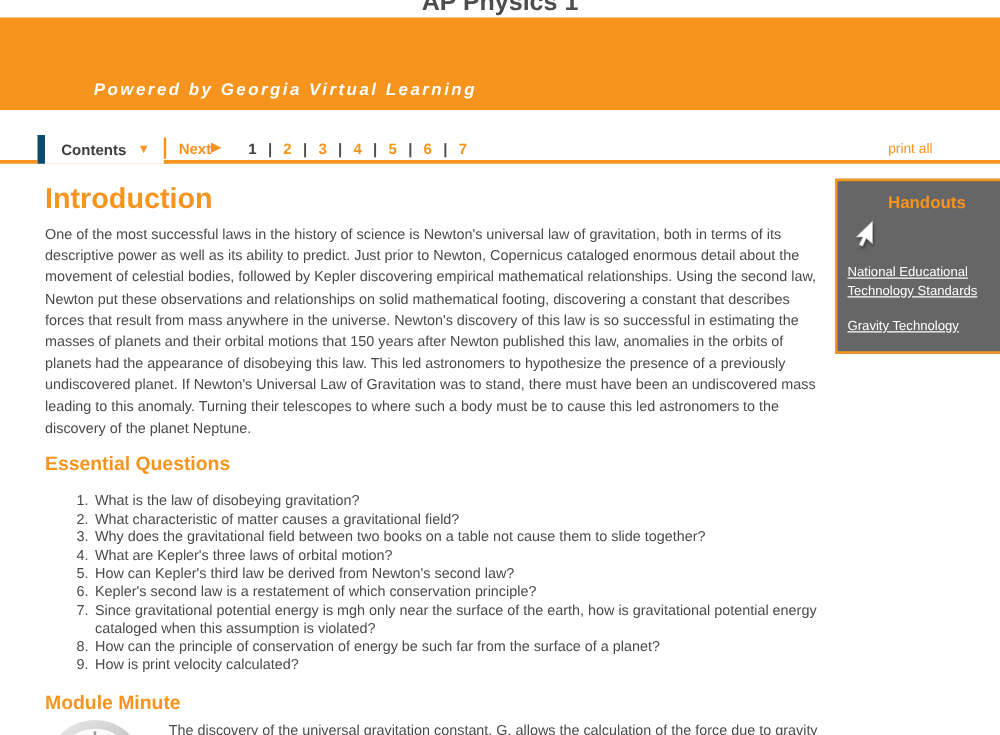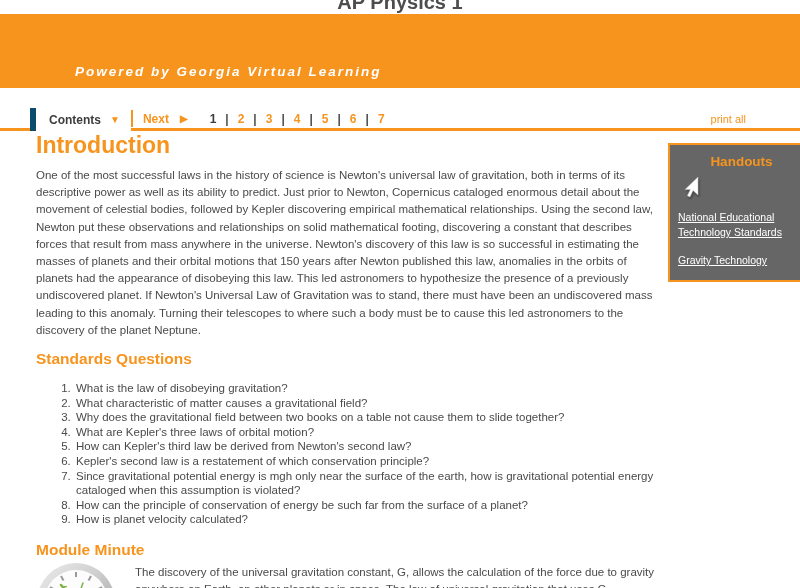--- a/index.html
+++ b/index.html
@@ -14,31 +14,31 @@
   .banner{height:74px;background:#F7941E;position:relative;}
   .tagline{position:absolute;left:33px;bottom:9px;color:#ffffff;font-weight:bold;font-style:italic;font-size:13.5px;letter-spacing:2px;margin-left:42px;}
 
   
   .navbar{position:relative;height:23px;margin-top:20px;display:flex;align-items:flex-start;padding-left:30px;}
   .nav-underline{position:absolute;left:0;right:0;bottom:0;height:3px;background:#F7941E;}
   .contents-tab{position:relative;z-index:2;height:23px;background:#ffffff;border-left:6px solid #0c4a6e;display:flex;align-items:center;gap:9px;padding:0 11px 0 13px;cursor:pointer;}
   .contents-label{font-size:12px;font-weight:bold;color:#3d3d3d;}
   .caret{color:#F7941E;font-size:10px;line-height:10px;}
   .next-wrap{position:relative;z-index:2;margin-top:2px;height:17px;border-left:2px solid #F7941E;display:flex;align-items:center;gap:10px;padding-left:10px;}
-  .next-link{display:flex;align-items:center;gap:11px;color:#F7941E;font-weight:bold;font-size:12px;cursor:pointer;}
+  .next-link{display:flex;align-items:center;gap:0;color:#F7941E;font-weight:bold;font-size:12px;cursor:pointer;}
   .next-arrow{font-size:10px;line-height:10px;}
   .pagination{display:flex;align-items:center;gap:9px;margin-left:12px;font-size:12px;font-weight:bold;}
   .pg{color:#F7941E;cursor:pointer;}
   .pg.current{color:#3d3d3d;cursor:default;}
   .sep{color:#4d4d4d;}
   .print-all{position:absolute;right:54px;top:5px;color:#F7941E;font-size:11px;cursor:pointer;}
 
   
   .content{margin-left:36px;width:620px;}
-  h1.intro{margin:1px 0 9px;font-size:23px;line-height:26px;font-weight:bold;color:#F7941E;}
+  h1.intro{margin:14px 0 9px;font-size:23px;line-height:26px;font-weight:bold;color:#F7941E;}
   .body-text{margin:0;font-size:11.5px;line-height:17.2px;color:#4a4a4a;}
   h2.subhead{margin:11px 0 0;font-size:15.5px;line-height:18px;font-weight:bold;color:#F7941E;}
   ol.questions{margin:13px 0 0;padding-left:38px;font-size:11.5px;line-height:14.6px;color:#4a4a4a;}
   ol.questions li{padding-left:2px;}
   h2.module{margin:14px 0 0;}
   .module-row{display:flex;margin-top:3px;}
   .clock-wrap{width:80px;height:80px;flex:0 0 80px;margin-right:19px;}
   .module-text{margin:2px 0 0;width:535px;}
 
   
@@ -91,31 +91,31 @@
       </span>
     </div>
 
     <span class="print-all">print all</span>
   </div>
 
   <div class="content">
     <h1 class="intro">Introduction</h1>
     <p class="body-text">One of the most successful laws in the history of science is Newton's universal law of gravitation, both in terms of its descriptive power as well as its ability to predict. Just prior to Newton, Copernicus cataloged enormous detail about the movement of celestial bodies, followed by Kepler discovering empirical mathematical relationships. Using the second law, Newton put these observations and relationships on solid mathematical footing, discovering a constant that describes forces that result from mass anywhere in the universe. Newton's discovery of this law is so successful in estimating the masses of planets and their orbital motions that 150 years after Newton published this law, anomalies in the orbits of planets had the appearance of disobeying this law. This led astronomers to hypothesize the presence of a previously undiscovered planet. If Newton's Universal Law of Gravitation was to stand, there must have been an undiscovered mass leading to this anomaly. Turning their telescopes to where such a body must be to cause this led astronomers to the discovery of the planet Neptune.</p>
 
-    <h2 class="subhead">Standards Questions</h2>
+    <h2 class="subhead">Essential Questions</h2>
     <ol class="questions">
       <li>What is the law of disobeying gravitation?</li>
       <li>What characteristic of matter causes a gravitational field?</li>
       <li>Why does the gravitational field between two books on a table not cause them to slide together?</li>
       <li>What are Kepler's three laws of orbital motion?</li>
       <li>How can Kepler's third law be derived from Newton's second law?</li>
       <li>Kepler's second law is a restatement of which conservation principle?</li>
       <li>Since gravitational potential energy is mgh only near the surface of the earth, how is gravitational potential energy cataloged when this assumption is violated?</li>
       <li>How can the principle of conservation of energy be such far from the surface of a planet?</li>
-      <li>How is planet velocity calculated?</li>
+      <li>How is print velocity calculated?</li>
     </ol>
 
     <h2 class="subhead module">Module Minute</h2>
     <div class="module-row">
       <div class="clock-wrap">
         <svg width="80" height="80" viewBox="0 0 80 80">
           <defs>
             <linearGradient id="rimg" x1="0" y1="0" x2="1" y2="1">
               <stop offset="0" stop-color="#ececec"></stop>
               <stop offset="0.45" stop-color="#cfcfcf"></stop>

